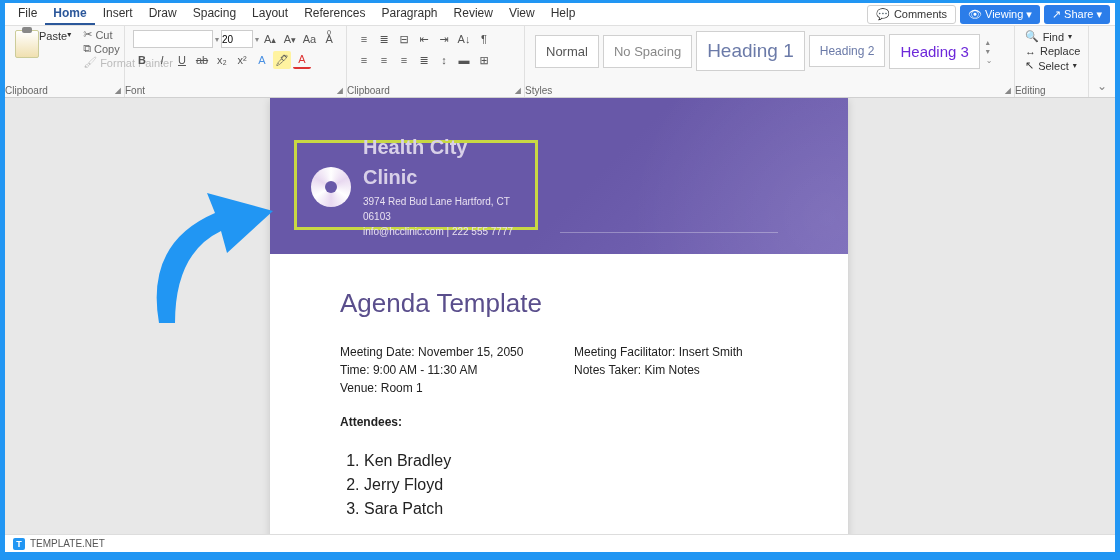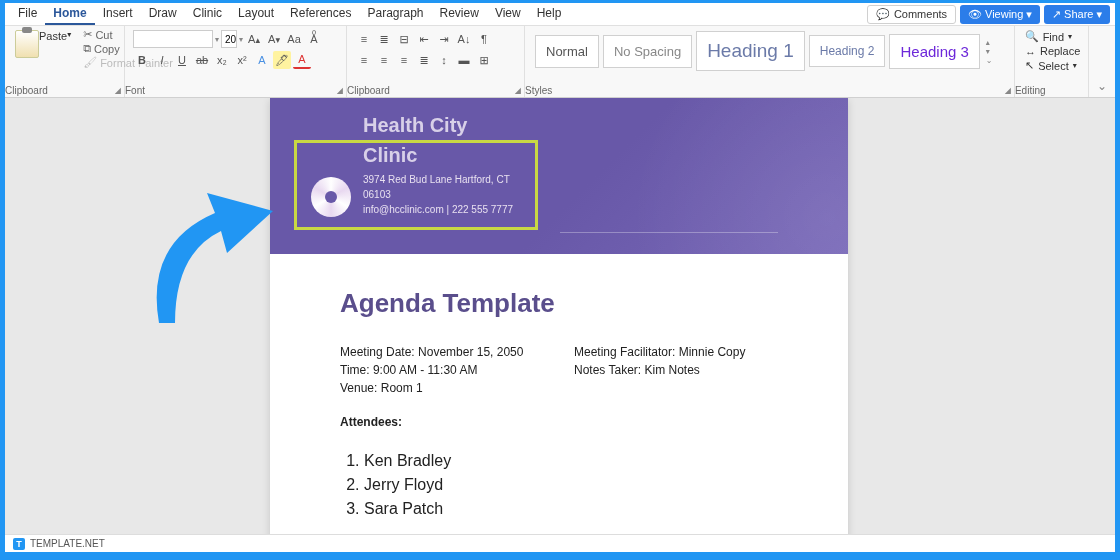--- a/index.html
+++ b/index.html
@@ -17,49 +17,49 @@
 .rgroup{border-right:1px solid #e0e0e0;display:flex;flex-direction:column;padding:2px 4px;position:relative}
 .rgroup-label{font-size:10px;color:#666;text-align:left;position:absolute;bottom:1px;left:0;right:0}
 .dlg-arrow{position:absolute;bottom:2px;right:3px;font-size:8px;color:#888}
 .paste-btn{display:flex;align-items:flex-start;padding:2px 6px;font-size:11px;color:#333}
 .paste-ico{width:24px;height:28px;background:linear-gradient(#fff,#f0e0b0);border:1px solid #cc9;border-radius:2px;position:relative;margin-bottom:2px}
 .paste-ico:before{content:"";position:absolute;top:-4px;left:6px;width:10px;height:6px;background:#888;border-radius:2px}
 .clip-items{display:flex;flex-direction:column;gap:1px;font-size:11px;color:#666;padding-left:4px}
 .clip-items div{display:flex;align-items:center;gap:3px;white-space:nowrap}
 .font-row{display:flex;gap:2px;align-items:center;margin-bottom:3px}
 .font-input{width:80px;height:18px;border:1px solid #ccc;font-size:10px;padding:0 3px;background:#fff}
-.size-input{width:16px;height:18px;border:1px solid #ccc;font-size:10px;text-align:right;background:#fff}
+.size-input{width:32px;height:18px;border:1px solid #ccc;font-size:10px;text-align:left;background:#fff}
 .tbtn{width:18px;height:18px;display:flex;align-items:center;justify-content:center;font-size:11px;color:#555;cursor:pointer;border-radius:2px}
 .bold{font-weight:bold}
 .italic{font-style:italic}
 .underline{text-decoration:underline}
 .strike{text-decoration:line-through}
 .para-row{display:flex;gap:2px;align-items:center;margin-bottom:3px}
 .styles-box{display:flex;gap:4px;align-items:center;padding:3px 6px}
 .style-btn{border:1px solid #d0d0d0;background:#fff;padding:8px 10px;font-size:13px;color:#888;cursor:pointer}
 .style-btn.h1{font-size:19px;color:#6b7aa8}
 .style-btn.h2{font-size:12px;color:#6b7aa8}
 .style-btn.h3{font-size:15px;color:#6d28d9}
 .style-btn.normal{color:#555}
 .scroll-arrows{display:flex;flex-direction:column;gap:0;font-size:8px;color:#888;padding:2px}
 .edit-items{display:flex;flex-direction:column;gap:2px;font-size:11px;color:#333;padding:2px 6px}
 .edit-items div{display:flex;align-items:center;gap:4px;white-space:nowrap}
 .collapse{margin-left:auto;padding:4px 8px;font-size:12px;color:#888;align-self:flex-end}
 .canvas{flex:1;background:#e8e8e8;position:relative;overflow:hidden}
 .page{position:absolute;left:265px;top:0;width:578px;height:540px;background:#fff;box-shadow:0 2px 8px rgba(0,0,0,0.15)}
 .header-band{height:156px;background:linear-gradient(135deg,#6858a8 0%,#6858a8 55%,#7868b8 100%);position:relative;overflow:hidden}
 .header-band:before{content:"";position:absolute;top:-80px;right:-180px;width:400px;height:400px;border-radius:50%;background:radial-gradient(circle,rgba(255,255,255,0.08),transparent 70%)}
-.logo-box{position:absolute;left:24px;top:42px;width:244px;height:90px;border:3px solid #c8d843;padding:10px 14px;display:flex;align-items:flex-end;gap:12px}
+.logo-box{position:absolute;left:24px;top:42px;width:244px;height:90px;border:3px solid #c8d843;padding:10px 14px;display:flex;align-items:center;gap:12px}
 .spiral{width:40px;height:40px;border-radius:50%;background:conic-gradient(#fff 0deg,#e8d8f0 60deg,#fff 120deg,#e8d8f0 180deg,#fff 240deg,#e8d8f0 300deg,#fff 360deg);position:relative;flex-shrink:0;margin-top:4px}
 .spiral:after{content:"";position:absolute;top:14px;left:14px;width:12px;height:12px;border-radius:50%;background:#6858a8}
 .logo-text{color:#e8e0f0;font-size:10px;line-height:1.5}
 .logo-text .clinic{font-size:20px;font-weight:600;color:#d8d0e8;margin-bottom:2px}
 .separator{position:absolute;left:290px;right:70px;top:134px;height:1px;background:rgba(255,255,255,0.3)}
 .doc-body{padding:34px 70px 0 70px;color:#222;font-size:12px}
-.agenda-title{font-size:26px;font-weight:700;color:#5a4e8c;margin-bottom:24px}
+.agenda-title{font-size:26px;font-weight:400;color:#5a4e8c;margin-bottom:24px}
 .meta-row{display:flex;gap:30px;margin-bottom:2px}
 .meta-col{flex:1;font-size:12px;line-height:1.5}
 .meta-col b{font-weight:400}
 .attendees{margin-top:18px}
 .attendees-list{margin-top:20px;padding-left:24px;font-size:16px;line-height:1.5}
 .purpose{margin-top:34px;font-weight:700}
 .purpose-text{margin-top:14px;font-size:12px;line-height:1.5}
 .arrow-callout{position:absolute;left:140px;top:75px;width:130px;height:155px}
 .arrow-svg{width:100%;height:100%}
 .footer{position:absolute;bottom:0;left:0;right:0;height:18px;background:#fff;border-top:1px solid #ddd;display:flex;align-items:center;padding:0 8px;font-size:10px;color:#555}
@@ -70,21 +70,21 @@
 <body>
 
 <div class="app">
 
   <div class="titlebar">
     <div class="menu">
       <span>File</span>
       <span class="active">Home</span>
       <span>Insert</span>
       <span>Draw</span>
-      <span>Clinic</span>
+      <span>Spacing</span>
       <span>Layout</span>
       <span>References</span>
       <span>Paragraph</span>
       <span>Review</span>
       <span>View</span>
       <span>Help</span>
     </div>
     <div class="titleright">
       <button class="btn-cmt">
           <span>💬</span>
@@ -233,21 +233,21 @@
       </div>
       <div class="doc-body">
         <div class="agenda-title">Agenda Template</div>
         <div class="meta-row">
           <div class="meta-col">
             <div><b>Meeting Date:</b><span> November 15, 2050</span></div>
             <div><b>Time:</b><span>  9:00 AM - 11:30 AM</span></div>
             <div><b>Venue:</b><span> Room 1</span></div>
           </div>
           <div class="meta-col">
-            <div><b>Meeting Facilitator:</b><span> Minnie Copy</span></div>
+            <div><b>Meeting Facilitator:</b><span> Insert Smith</span></div>
             <div><b>Notes Taker:</b><span> Kim Notes</span></div>
           </div>
         </div>
         <div class="attendees">
           <b>Attendees:</b>
           <ol class="attendees-list">
             <li>Ken Bradley</li>
             <li>Jerry Floyd</li>
             <li>Sara Patch</li>
           </ol>

